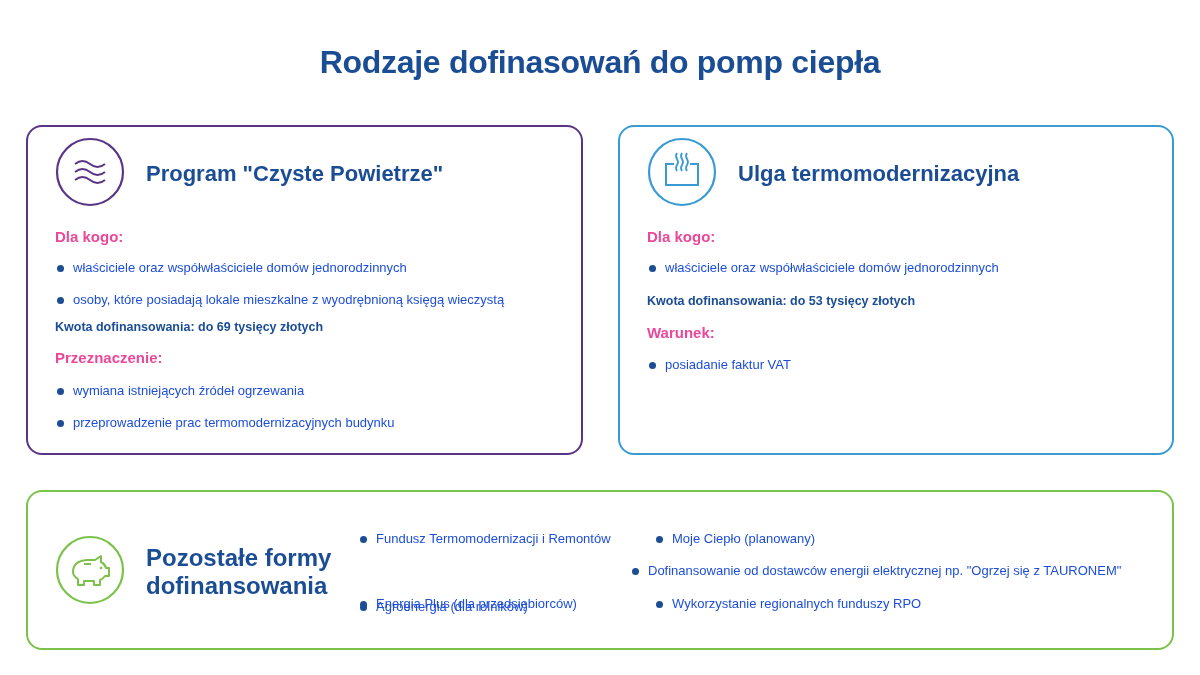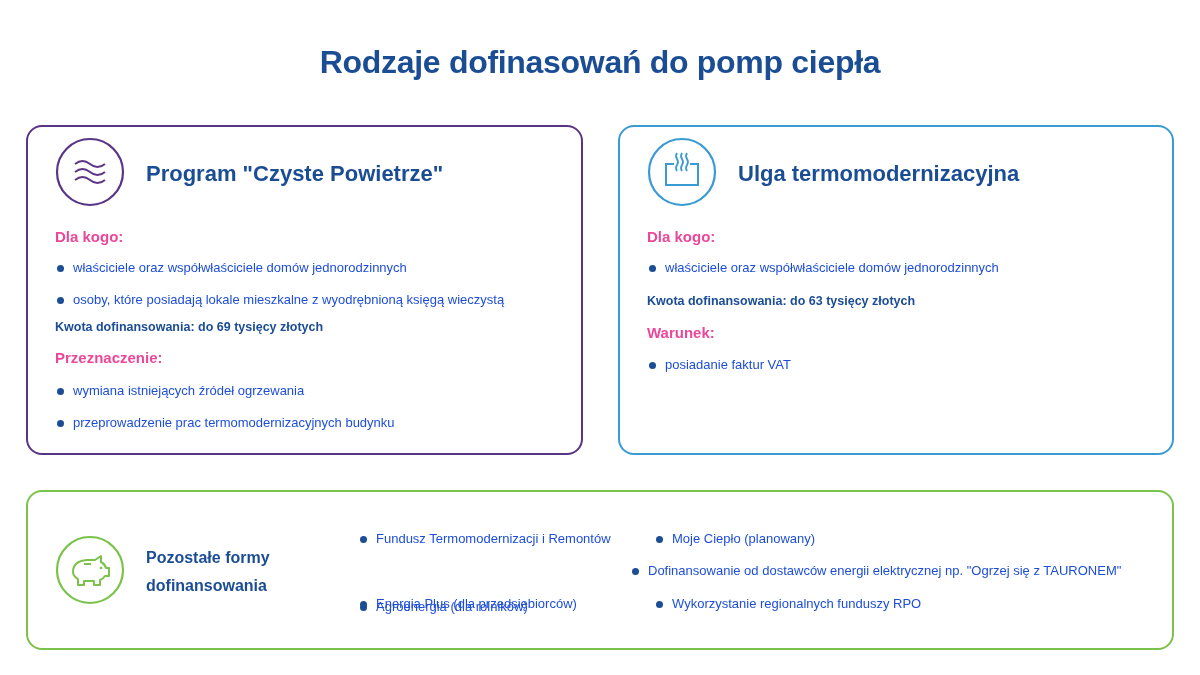--- a/index.html
+++ b/index.html
@@ -19,21 +19,21 @@
   .label { position: absolute; font-size: 15px; font-weight: bold; color: #ec4899; }
   .amount { position: absolute; font-size: 12.5px; font-weight: bold; color: #1b4d95; }
   .bullet {
     position: absolute; font-size: 13px; color: #1d4ed8; white-space: nowrap;
     padding-left: 16px;
   }
   .bullet::before {
     content: ""; position: absolute; left: 0; top: 5px; width: 7px; height: 7px;
     border-radius: 50%; background: #1b4d95;
   }
-  .green-title { position: absolute; left: 118px; top: 52px; font-size: 16px; font-weight: bold; color: #1b4d95; line-height: 28px; }
+  .green-title { position: absolute; left: 118px; top: 52px; font-size: 24px; font-weight: bold; color: #1b4d95; line-height: 28px; }
 </style>
 </head>
 <body>
 
 <div class="title">Rodzaje dofinasowań do pomp ciepła</div>
 
 <div class="card card-purple">
   <svg class="icon-circle" style="left:27px;top:10px;" viewBox="0 0 70 70">
     <circle cx="35" cy="35" r="33" fill="none" stroke="#5a3586" stroke-width="2.2"></circle>
     <path d="M20 27 q7.5 -6 15 0 t15 0" fill="none" stroke="#5a3586" stroke-width="2"></path>
@@ -56,21 +56,21 @@
     <circle cx="35" cy="35" r="33" fill="none" stroke="#3a9bd3" stroke-width="2.2"></circle>
     <path d="M27 27 H19 V48 H51 V27 H43" fill="none" stroke="#3a9bd3" stroke-width="2"></path>
     <path d="M30 16 q-2 3 0 6 t0 6 t0 6" fill="none" stroke="#3a9bd3" stroke-width="1.8"></path>
     <path d="M35 16 q-2 3 0 6 t0 6 t0 6" fill="none" stroke="#3a9bd3" stroke-width="1.8"></path>
     <path d="M40 16 q-2 3 0 6 t0 6 t0 6" fill="none" stroke="#3a9bd3" stroke-width="1.8"></path>
   </svg>
   <div class="card-title" style="left:118px;top:34px;">Ulga termomodernizacyjna</div>
 
   <div class="label" style="left:27px;top:101px;">Dla kogo:</div>
   <div class="bullet" style="left:29px;top:133px;">właściciele oraz współwłaściciele domów jednorodzinnych</div>
-  <div class="amount" style="left:27px;top:167px;">Kwota dofinansowania: do 63 tysięcy złotych</div>
+  <div class="amount" style="left:27px;top:167px;">Kwota dofinansowania: do 53 tysięcy złotych</div>
   <div class="label" style="left:27px;top:197px;">Warunek:</div>
   <div class="bullet" style="left:29px;top:230px;">posiadanie faktur VAT</div>
 </div>
 
 <div class="card card-green">
   <svg class="icon-circle" style="left:27px;top:43px;" viewBox="0 0 70 70">
     <circle cx="35" cy="35" r="33" fill="none" stroke="#7bc24a" stroke-width="2.2"></circle>
     <path d="M18 37 q0 -11 14 -12 h8 l6 -4 v6 q4 2 5 6 h3 v8 h-4 q-2 3 -5 4 v5 h-6 v-4 h-10 v4 h-6 v-6 q-5 -3 -5 -7 z" fill="none" stroke="#7bc24a" stroke-width="2" stroke-linejoin="round"></path>
     <path d="M29 29 h7" stroke="#7bc24a" stroke-width="2"></path>
     <circle cx="46" cy="33" r="1.3" fill="#7bc24a"></circle>

